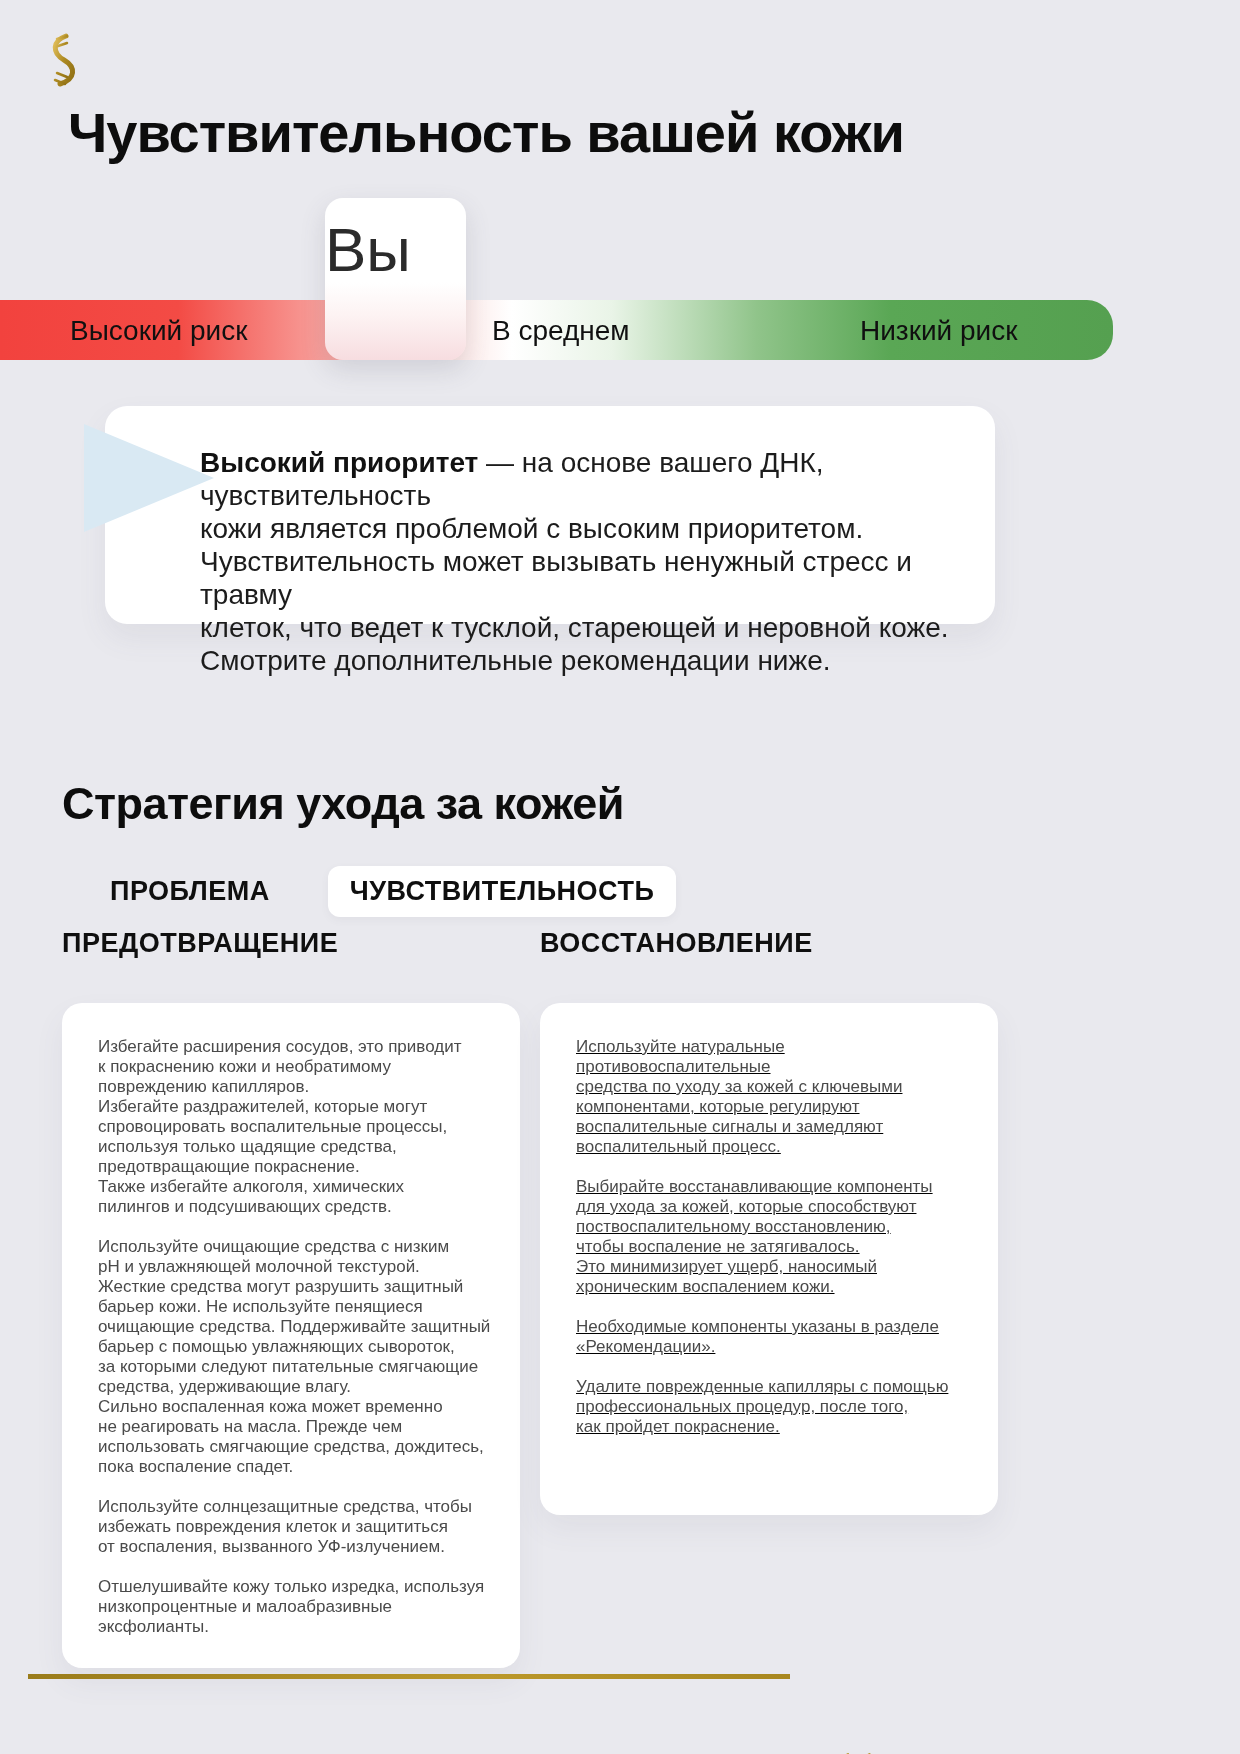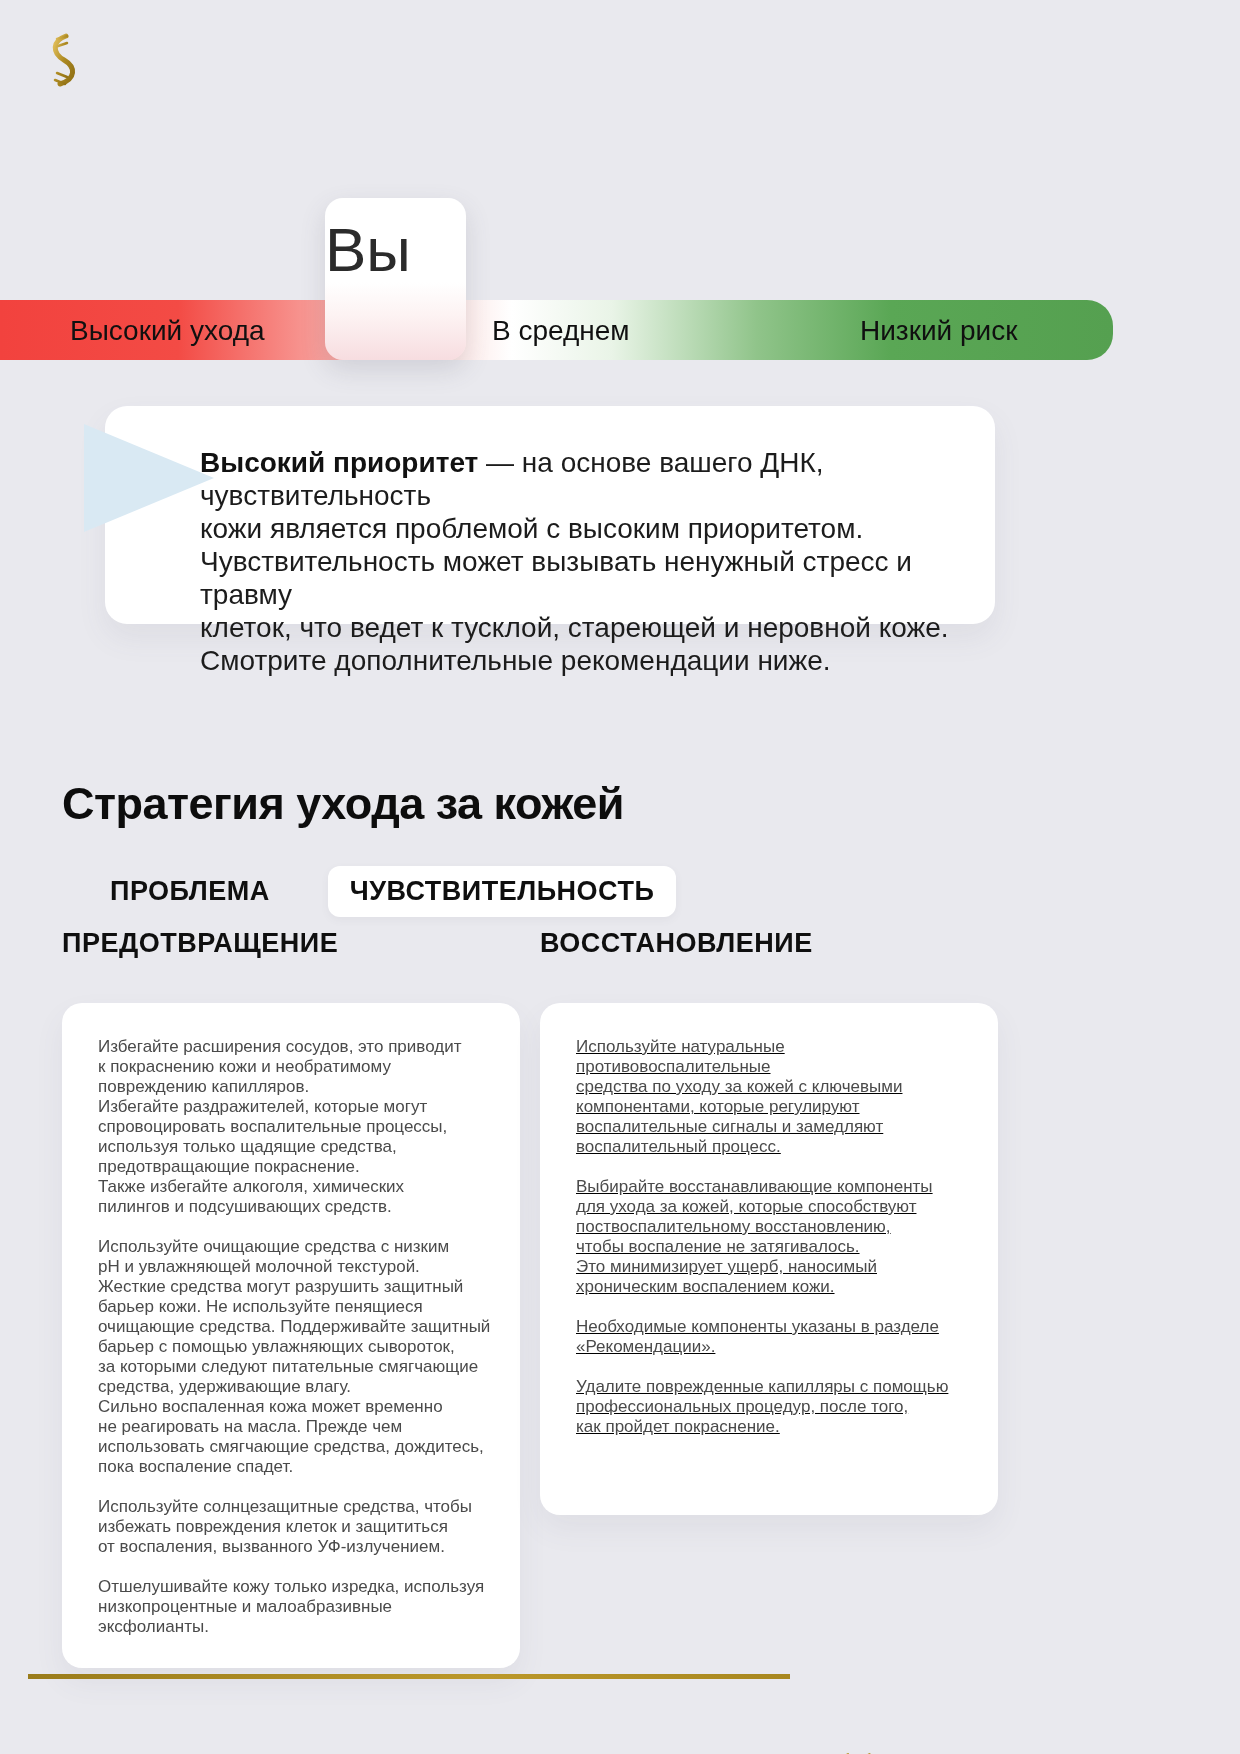--- a/index.html
+++ b/index.html
@@ -100,23 +100,24 @@
           <stop offset="0" stop-color="#e3c05c"></stop>
           <stop offset="0.5" stop-color="#ad8a22"></stop>
           <stop offset="1" stop-color="#8f6f14"></stop>
         </linearGradient>
       </defs>
       <path d="M22 4 C8 9 8 21 20 28 C32 35 32 47 16 52" fill="none" stroke="url(#gold)" stroke-width="5" stroke-linecap="round"></path>
       <path d="M13 7 L23 4 M11 15 L23 11 M13 41 L23 45 M11 48 L21 52" stroke="url(#gold)" stroke-width="2.5" stroke-linecap="round" fill="none"></path>
     </svg>
   </div>
 
+  <div class="title">Чувствительность вашей кожи</div>
 
   <div class="risk-bar">
-    <div class="risk-label high">Высокий ухода</div>
+    <div class="risk-label high">Высокий риск</div>
     <div class="risk-label mid">В среднем</div>
     <div class="risk-label low">Низкий риск</div>
   </div>
   <div class="marker">
     <span class="marker-text">Вы</span>
   </div>
 
   <div class="triangle"></div>
   <div class="pcard">
     <div class="pcard-text"><strong>Высокий приоритет</strong><span> — на основе вашего ДНК, чувствительность

